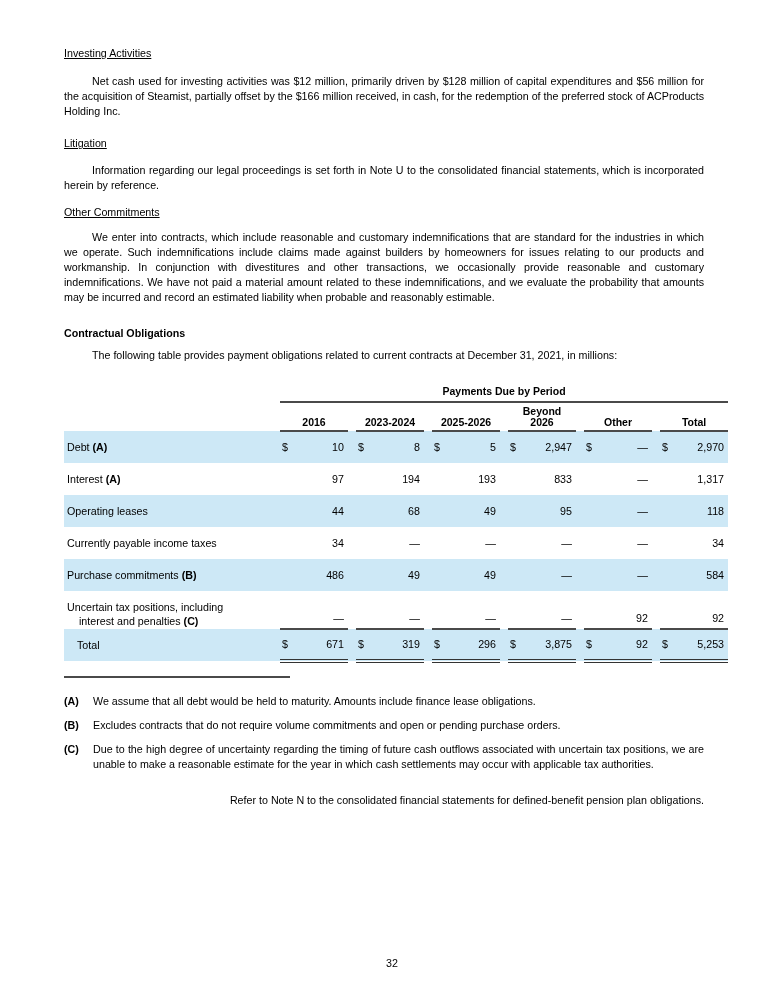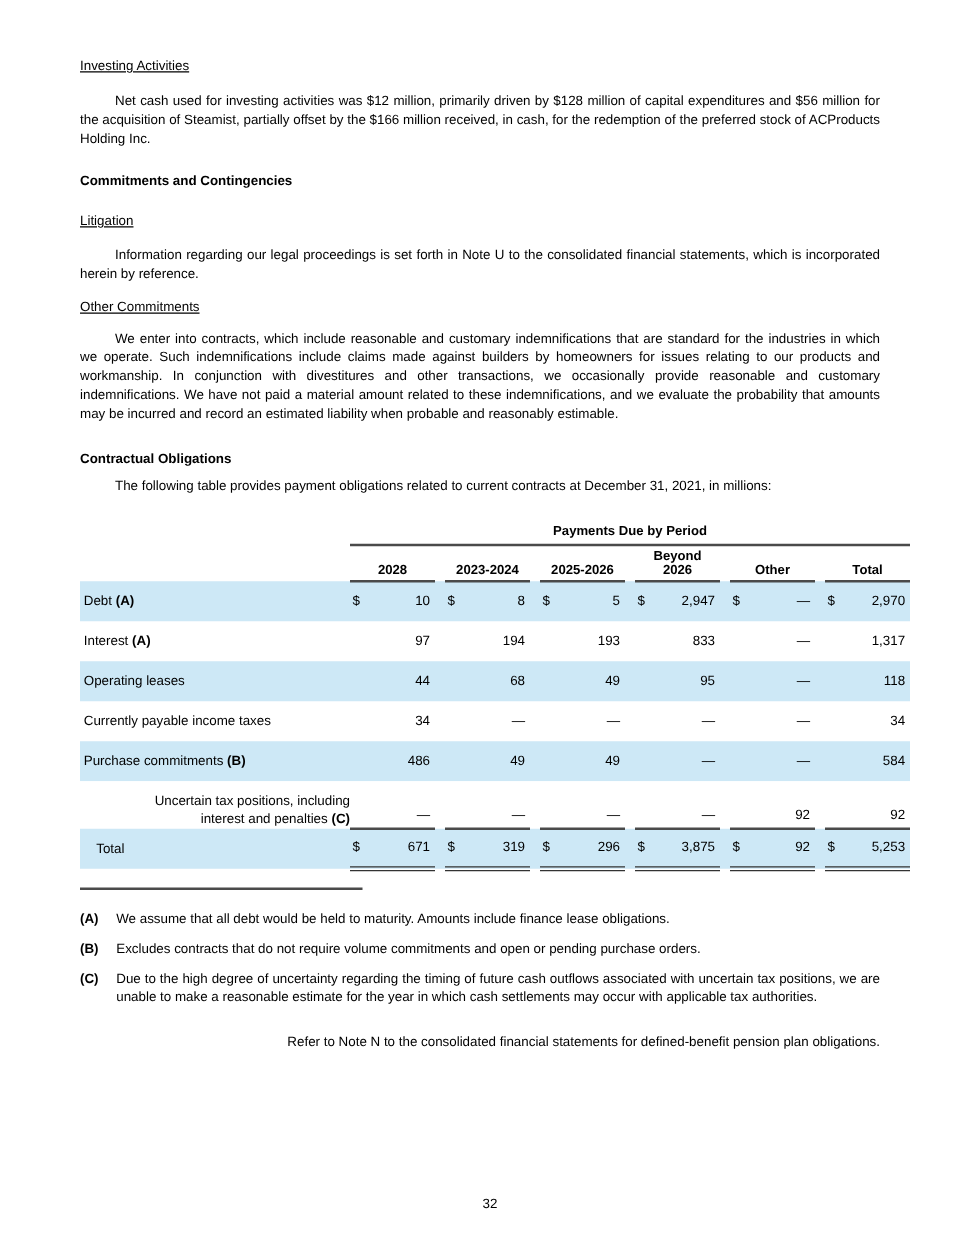--- a/index.html
+++ b/index.html
@@ -38,21 +38,21 @@
     font-weight:bold; font-size:10.5px; line-height:11px; text-align:center;
     vertical-align:bottom; border-bottom:2px solid var(--rule,#4a4a4a);
     white-space:pre-line; padding:3px 0 2px 0; height:26px;
   }
   .obl tbody tr { height:32px; }
   .obl tr.shaded td { background:var(--hl,#cde8f6); }
   .obl td.lbl { padding-left:3px; }
   .obl td.lbl.indent { padding-left:13px; }
   .obl td.lbl .cont { padding-left:12px; }
   .obl td.val .money { display:flex; justify-content:space-between; padding:0 4px 0 2px; }
-  .obl tr.two-line { height:31px;text-align:right; }
+  .obl tr.two-line { height:31px; }
   .obl tr.two-line td.lbl { line-height:14px; vertical-align:bottom; padding-bottom:1px; }
   .obl tr.two-line td.val { vertical-align:bottom; padding-bottom:2px; }
   .obl tr.rule-below td.val { border-bottom:2px solid var(--rule,#4a4a4a); }
   .obl tr.dbl-below td.val { border-bottom:4px double #333; }
   .obl tr.spacer { height:7px; }
   .obl tr.spacer td { background:#fff; }
   .obl b, .fn-ref, .ref { font-weight:bold; }
 
   
   .fn-sep { width:226px; border-top:2px solid var(--rule,#4a4a4a); margin-top:13px; }
@@ -66,21 +66,20 @@
 </style>
 </head>
 <body>
 
 <div class="page">
 
   <h3 class="subhead" id="h-investing">Investing Activities</h3>
 
   <p class="body" id="p-investing">Net cash used for investing activities was $12 million, primarily driven by $128 million of capital expenditures and $56 million for the acquisition of Steamist, partially offset by the $166 million received, in cash, for the redemption of the preferred stock of ACProducts Holding Inc.</p>
 
-  <h2 class="bold-head" id="h-commitments">Commitments and Contingencies</h2>
 
   <h3 class="subhead" id="h-litigation">Litigation</h3>
 
   <p class="body" id="p-litigation">Information regarding our legal proceedings is set forth in Note U to the consolidated financial statements, which is incorporated herein by reference.</p>
 
   <h3 class="subhead" id="h-other">Other Commitments</h3>
 
   <p class="body" id="p-other">We enter into contracts, which include reasonable and customary indemnifications that are standard for the industries in which we operate. Such indemnifications include claims made against builders by homeowners for issues relating to our products and workmanship. In conjunction with divestitures and other transactions, we occasionally provide reasonable and customary indemnifications. We have not paid a material amount related to these indemnifications, and we evaluate the probability that amounts may be incurred and record an estimated liability when probable and reasonably estimable.</p>
 
   <h2 class="bold-head" id="h-contractual">Contractual Obligations</h2>
@@ -102,21 +101,21 @@
         <col style="width:8px">
       <col style="width:68px">
     </colgroup>
     <thead>
       <tr>
         <td class="lbl"></td>
         <td class="caption-cell" colspan="11">Payments Due by Period</td>
       </tr>
       <tr>
         <td></td>
-        <th class="ch">2028</th>
+        <th class="ch">2016</th>
         <td class="gap"></td>
         <th class="ch">2023-2024</th>
         <td class="gap"></td>
         <th class="ch">2025-2026</th>
         <td class="gap"></td>
         <th class="ch">Beyond
 2026</th>
         <td class="gap"></td>
         <th class="ch">Other</th>
         <td class="gap"></td>

